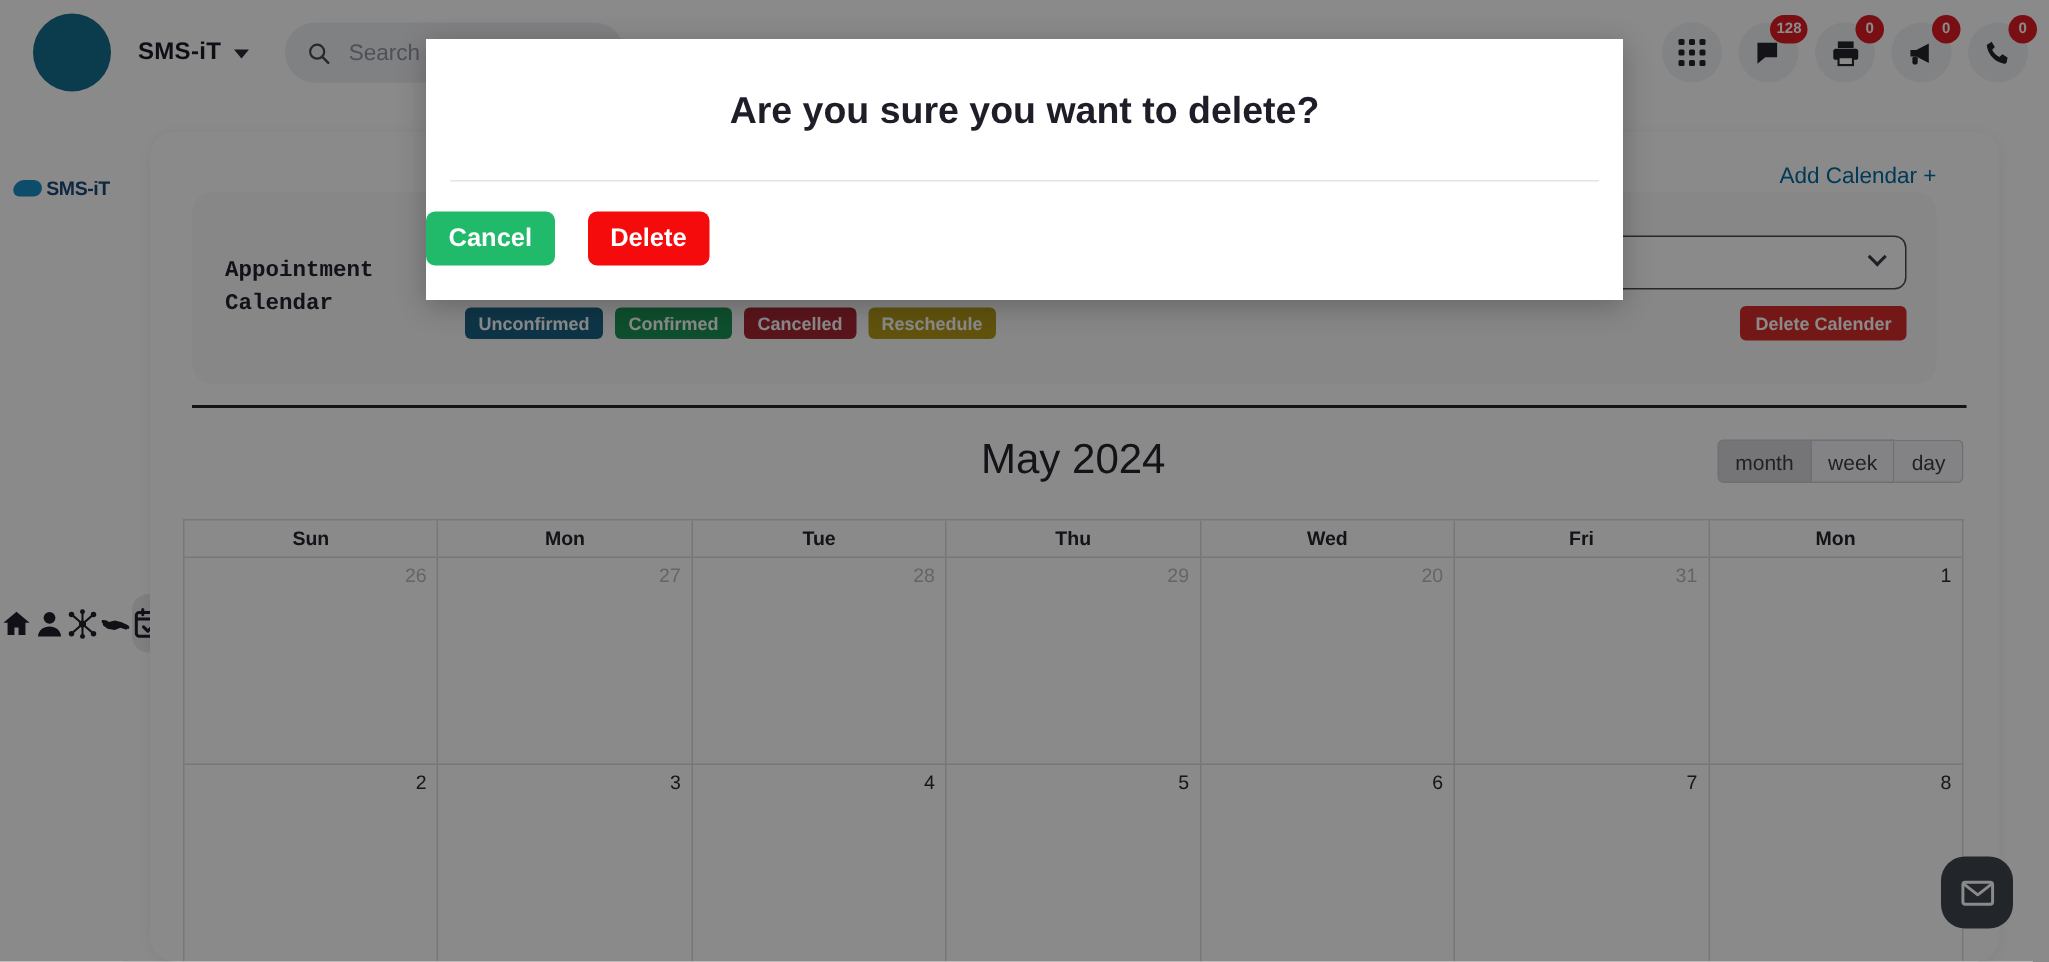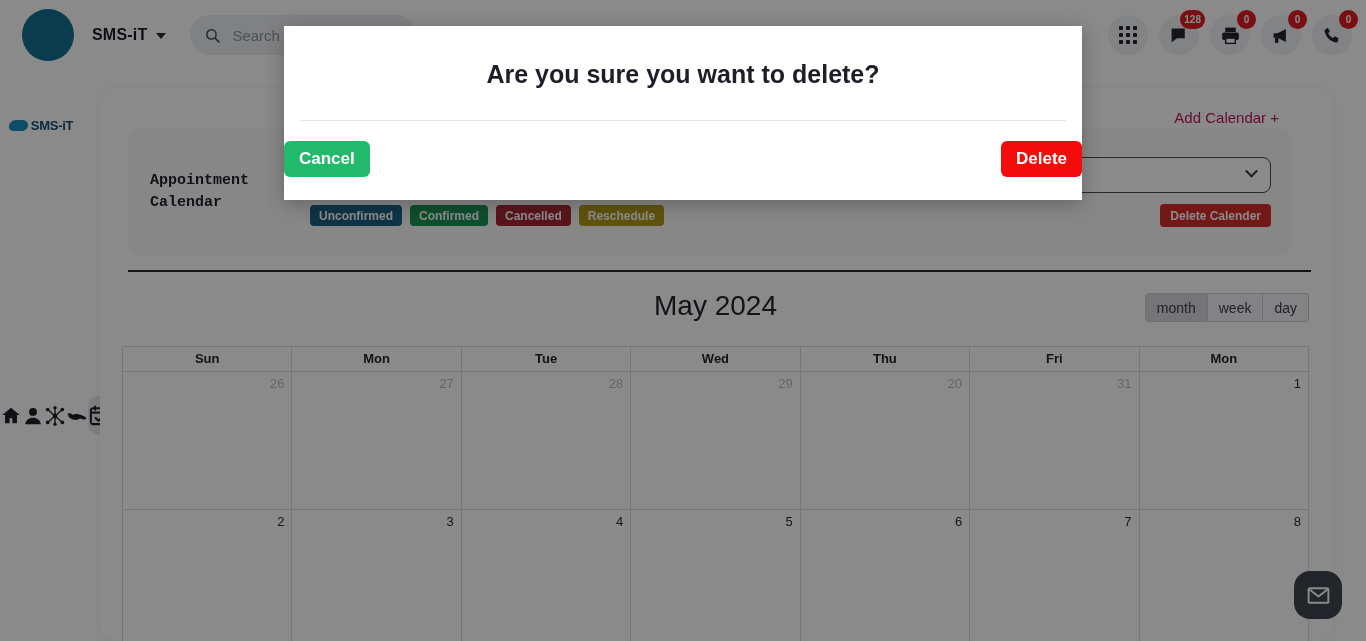--- a/index.html
+++ b/index.html
@@ -203,23 +203,23 @@
     line-height: 22px;
     font-family: Liberation Mono, monospace;
   }
   .cal-header-right {
     flex: 1 1 auto;
     position: relative;
     padding-right: 20px;
   }
   .add-calendar {
     position: absolute;
-    right: 12px; top: -48px;
+    right: 0; top: -48px;
     font-size: 15px;
-    color: #be185d;
+    color: #0369a1;
     margin-left: 38px;
   }
   .cal-select {
     width: 100%;
     height: 36px;
     border: 1px solid #4a4a55;
     border-radius: 8px;
     background: #ffffff;
     display: flex;
     align-items: center;
@@ -386,21 +386,21 @@
     color: #1e1e28;
     padding-top: 34px;
   }
   #modal-divider {
     margin: 31px 16px 0 16px;
     height: 1px;
     background: #e3e4e8;
   }
   .modal-actions {
     display: flex;
-    justify-content: space-between;
+    justify-content: flex-start;
     gap: 22px;
     margin-top: 20px;
   }
   .m-btn {
     height: 36px;
     min-width: 74px;
     border-radius: 6px;
     border: none;
     color: #ffffff;
     font-size: 17px;
@@ -609,22 +609,22 @@
         <button class="fc-btn" style="border-left:none">week</button>
         <button class="fc-btn" style="border-left:none">day</button>
       </div>
     </div>
 
     <div id="cal-grid">
       <div class="dow-row">
         <div class="dow">Sun</div>
         <div class="dow">Mon</div>
         <div class="dow">Tue</div>
+        <div class="dow">Thu</div>
         <div class="dow">Wed</div>
-        <div class="dow">Thu</div>
         <div class="dow">Fri</div>
         <div class="dow">Mon</div>
       </div>
 
       <div class="week-row">
         <div class="day-cell other">26</div>
         <div class="day-cell other">27</div>
         <div class="day-cell other">28</div>
         <div class="day-cell other">29</div>
         <div class="day-cell other">20</div>

